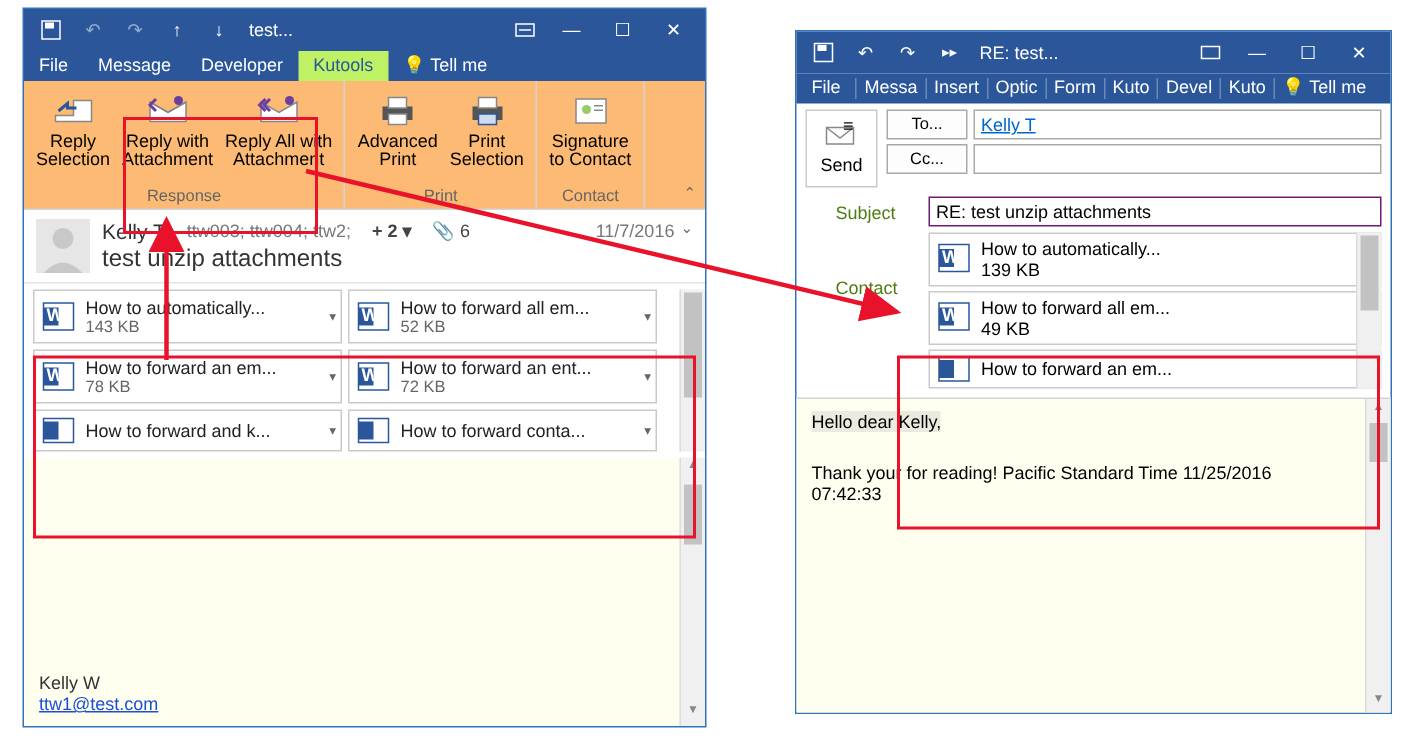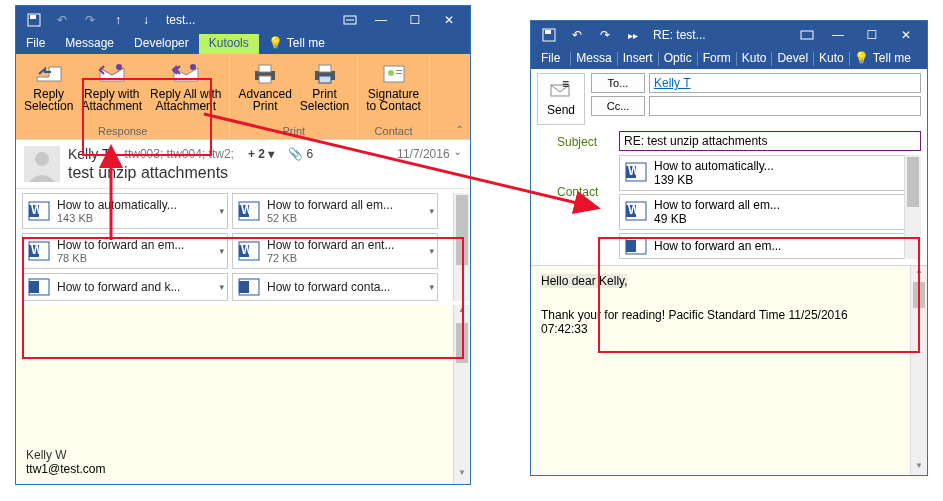--- a/index.html
+++ b/index.html
@@ -27,21 +27,21 @@
   .subj{font-size:16px;color:#333;margin-top:2px;}
   .attgrid{display:flex;flex-wrap:wrap;padding:4px 6px;gap:4px;}
   .att{width:206px;height:36px;border:1px solid #c9c9c9;display:flex;align-items:center;padding:2px 4px;gap:6px;position:relative;}
   .att.small{height:28px;}
   .att .wic{width:24px;height:24px;flex:0 0 24px;}
   .att .nm{font-size:12px;color:#222;white-space:nowrap;overflow:hidden;}
   .att .sz{font-size:11px;color:#666;}
   .att .dd{position:absolute;right:3px;top:50%;transform:translateY(-50%);font-size:9px;color:#666;}
   .body{padding:8px 10px;background:#fffff0;flex:1;position:relative;overflow:hidden;}
   .body .sig{color:#333;}
-  .body a{color:#000000;}
+  .body a{color:#1d4ed8;text-decoration:underline;}
   .scroll{position:absolute;right:0;width:17px;background:#f0f0f0;border-left:1px solid #dcdcdc;}
   .scroll .thumb{position:absolute;left:2px;right:2px;background:#c2c2c2;}
   
   .compose{flex:1;display:flex;flex-direction:column;}
   .toprow{display:flex;padding:4px 6px;gap:6px;}
   .sendbtn{width:48px;height:52px;border:1px solid #c9c9c9;display:flex;flex-direction:column;align-items:center;justify-content:center;gap:2px;}
   .fields{flex:1;display:flex;flex-direction:column;gap:3px;}
   .frow{display:flex;gap:4px;align-items:center;}
   .fbtn{width:54px;height:20px;border:1px solid #a9a9a9;background:#fdfdfd;text-align:center;line-height:18px;font-size:11px;}
   .finput{flex:1;height:20px;border:1px solid #a9a9a9;padding:0 4px;line-height:18px;color:#0066cc;text-decoration:underline;}

